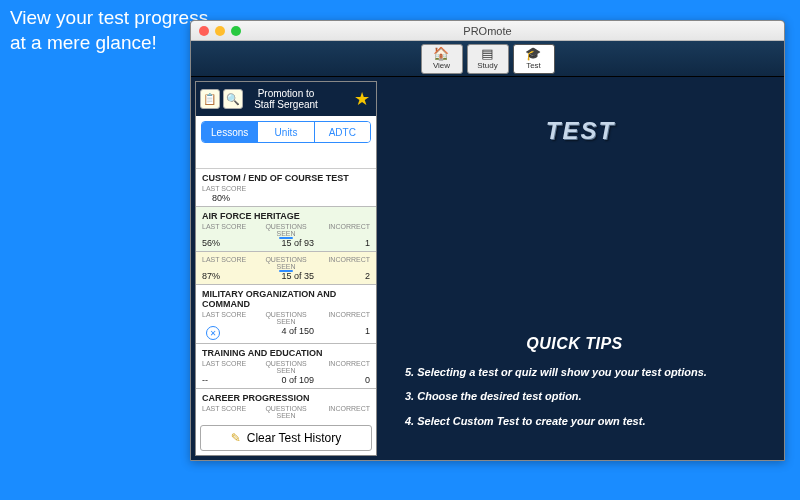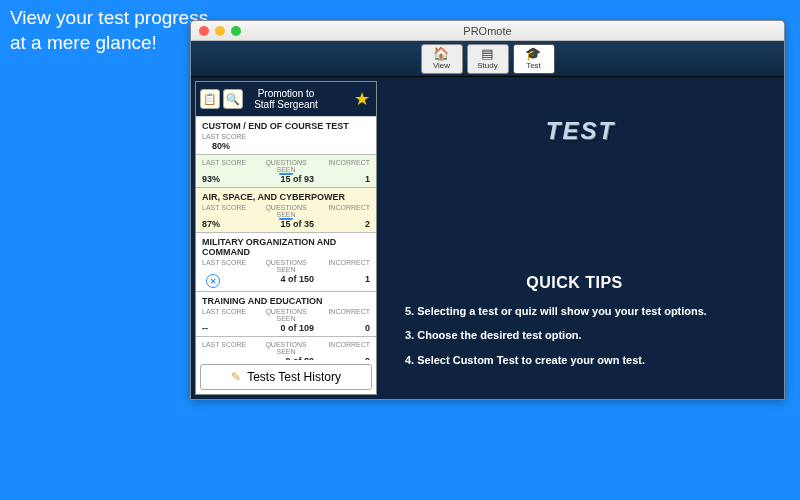--- a/index.html
+++ b/index.html
@@ -18,21 +18,21 @@
     color: #fff;
     font-size: 19px;
     line-height: 1.3;
     font-weight: 500;
   }
   .window {
     position: absolute;
     top: 20px;
     left: 190px;
     width: 595px;
-    height: 380px;
+    height: 441px;
     background: #0d2340;
     border: 1px solid #888;
     border-radius: 4px 4px 0 0;
     overflow: hidden;
     box-shadow: 0 2px 10px rgba(0,0,0,0.3);
   }
   .titlebar {
     height: 20px;
     background: linear-gradient(#f6f6f6,#e6e6e6);
     display: flex;
@@ -157,20 +157,21 @@
     background: #fff;
     border-right: 1px solid #2e8cff;
     cursor: pointer;
   }
   .seg-btn:last-child{border-right:none;}
   .seg-btn.active { background: #2e8cff; color: #fff; }
   .list {
     flex: 1;
     overflow: hidden;
     border-top: 1px solid #ccc;
+    margin-top: 20px;
   }
   .row {
     border-bottom: 1px solid #bbb;
     padding: 4px 6px 3px;
     font-size: 8px;
     color: #555;
   }
   .row.hl-green { background: #eef9e6; }
   .row.hl-yellow { background: #fbf8d8; }
   .row .r-title {
@@ -185,21 +186,21 @@
     color: #888;
     margin-bottom: 1px;
   }
   .row .r-cols span { flex: 1; text-align: center; }
   .row .r-cols span:first-child{text-align:left;}
   .row .r-cols span:last-child{text-align:right;}
   .row .r-vals {
     display: flex;
     font-size: 9px;
     color: #222;
-    font-weight: 700;
+    font-weight: 400;
   }
   .row .r-vals span { flex: 1; text-align: right; }
   .row .r-vals span:first-child{text-align:left;}
   .row .r-vals span:last-child{text-align:right;}
   .row.single .r-cols span { text-align:left;}
   .row.single .r-vals span { text-align:left; padding-left:10px;}
   .badge {
     width:14px;height:14px;border:1.5px solid #2e8cff;border-radius:50%;
     display:inline-flex;align-items:center;justify-content:center;
     font-size:8px;color:#2e8cff;margin-left:4px;
@@ -232,20 +233,21 @@
     font-style: italic;
     letter-spacing: 2px;
     color: #c7d8ea;
     text-shadow: 1px 1px 0 #5a728c, 2px 2px 2px rgba(0,0,0,.5);
   }
   .qt {
     position: absolute;
     bottom: 22px;
     left: 28px;
     right: 40px;
+    font-style: italic;
   }
   .qt h2 {
     text-align: center;
     font-size: 16px;
     font-weight: 800;
     letter-spacing: 0.5px;
     margin-bottom: 12px;
   }
   .qt p {
     font-size: 11px;
@@ -300,48 +302,53 @@
         <div class="icon-left">
           <div class="sq-btn">📋</div>
           <div class="sq-btn">🔍</div>
         </div>
         <div class="lp-title">
           <span>Promotion to</span><br><span>Staff Sergeant</span>
         </div>
         <div class="sq-btn star">★</div>
       </div>
 
+      <div class="seg">
+        <div class="seg-btn active">Lessons</div>
+        <div class="seg-btn">Units</div>
+        <div class="seg-btn">ADTC</div>
+      </div>
 
       <div class="list">
 
         <div class="row single">
           <div class="r-title">CUSTOM / END OF COURSE TEST</div>
           <div class="r-cols">
               <span>LAST SCORE</span>
             </div>
           <div class="r-vals">
               <span>80%</span>
             </div>
         </div>
 
         <div class="row hl-green">
+          <div class="r-title">AIR FORCE HERITAGE</div>
           <div class="r-cols">
             <span>LAST SCORE</span>
             <span class="und">QUESTIONS SEEN</span>
             <span>INCORRECT</span>
           </div>
           <div class="r-vals">
-            <span>93%</span>
+            <span>56%</span>
             <span>15 of 93</span>
             <span>1</span>
           </div>
         </div>
 
         <div class="row hl-yellow">
-          <div class="r-title">AIR, SPACE, AND CYBERPOWER</div>
           <div class="r-cols">
             <span>LAST SCORE</span>
             <span class="und">QUESTIONS SEEN</span>
             <span>INCORRECT</span>
           </div>
           <div class="r-vals">
             <span>87%</span>
             <span>15 of 35</span>
             <span>2</span>
           </div>
@@ -369,37 +376,38 @@
             <span>INCORRECT</span>
           </div>
           <div class="r-vals">
             <span>--</span>
             <span>0 of 109</span>
             <span>0</span>
           </div>
         </div>
 
         <div class="row">
+          <div class="r-title">CAREER PROGRESSION</div>
           <div class="r-cols">
             <span>LAST SCORE</span>
             <span>QUESTIONS SEEN</span>
             <span>INCORRECT</span>
           </div>
           <div class="r-vals">
             <span>--</span>
             <span>0 of 80</span>
             <span>0</span>
           </div>
         </div>
 
       </div>
 
       <div class="clear-btn">
         <span class="tiny-icon">✎</span>
-        <span>Tests Test History</span>
+        <span>Clear Test History</span>
       </div>
     </div>
 
     <div class="right-pane">
       <div class="test-logo">TEST</div>
       <div class="qt">
         <h2>QUICK TIPS</h2>
         <p>5. Selecting a test or quiz will show you your test options.</p>
         <p>3. Choose the desired test option.</p>
         <p>4. Select Custom Test to create your own test.</p>

